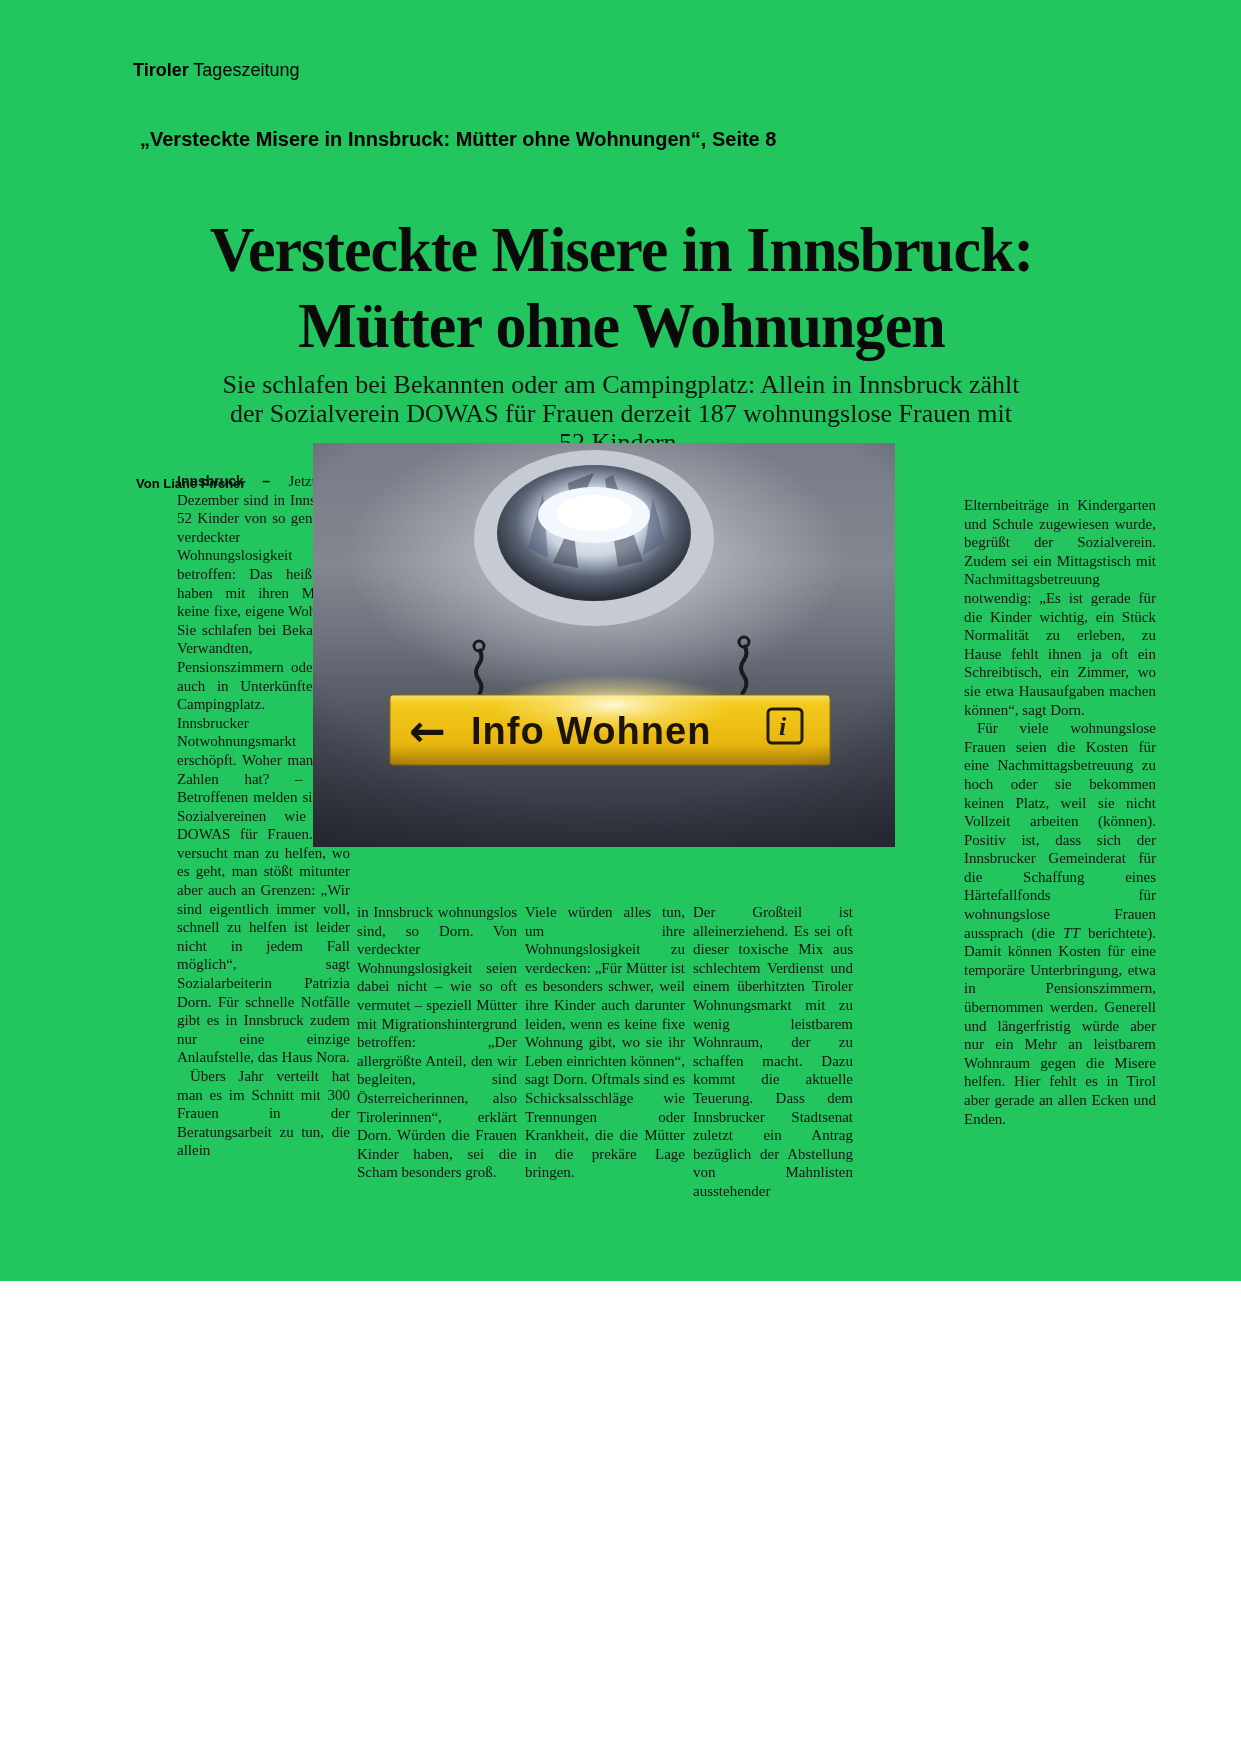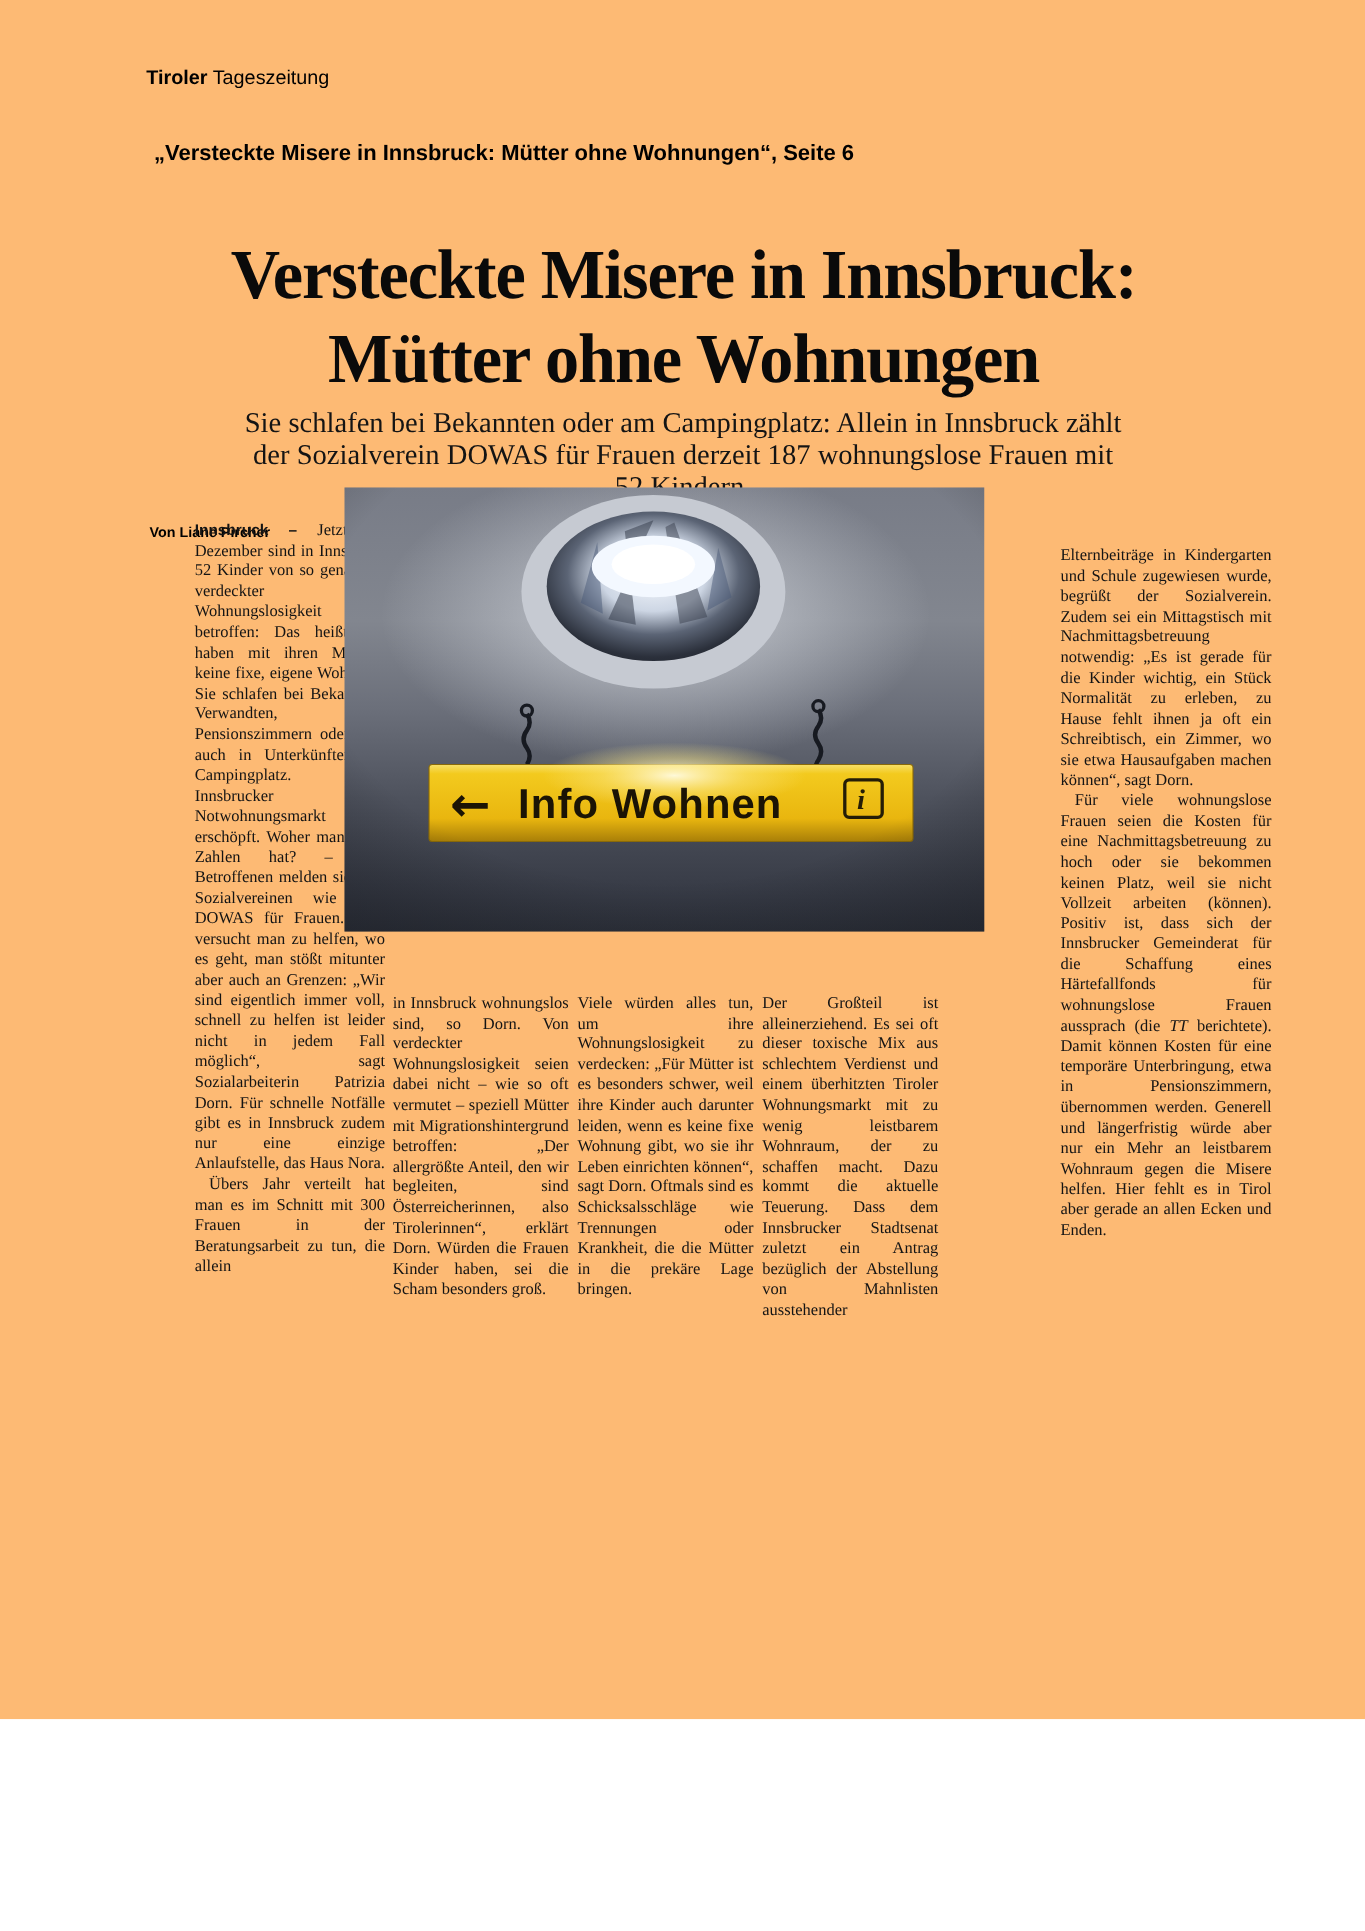--- a/index.html
+++ b/index.html
@@ -1,17 +1,17 @@
 <!DOCTYPE html>
 <html lang="de"><head>
 <meta charset="utf-8">
 <style>
   html,body{margin:0;padding:0;background:#fff;}
   #page{
-    position:relative;width:1241px;height:1563px;background:#fdba74;
+    position:relative;width:1241px;height:1281px;background:#22c55e;
     font-family:"Liberation Serif",serif;color:#111;overflow:hidden;
   }
   .abs{position:absolute;}
 
   
   .masthead{left:133px;top:60px;font-family:"Liberation Sans",sans-serif;font-size:18px;color:#000;}
   .masthead b{font-weight:700;}
   .refline{left:140px;top:128px;font-family:"Liberation Sans",sans-serif;font-size:20px;font-weight:700;color:#000;}
 
   
@@ -47,21 +47,21 @@
   .footer b{font-weight:700;}
 </style>
 </head>
 <body>
 
 <div id="page">
 
   <div class="abs masthead">
     <b>Tiroler</b><span> Tageszeitung</span>
   </div>
-  <div class="abs refline">„Versteckte Misere in Innsbruck: Mütter ohne Wohnungen“, Seite 6</div>
+  <div class="abs refline">„Versteckte Misere in Innsbruck: Mütter ohne Wohnungen“, Seite 8</div>
 
   <div class="abs headline">
     <div>Versteckte Misere in Innsbruck:</div>
     <div>Mütter ohne Wohnungen</div>
   </div>
 
   <div class="abs standfirst">Sie schlafen bei Bekannten oder am Campingplatz: Allein in Innsbruck zählt der Sozialverein DOWAS für Frauen derzeit 187 wohnungslose Frauen mit 52 Kindern.</div>
 
   <div class="abs byline">Von Liane Pircher</div>
 

